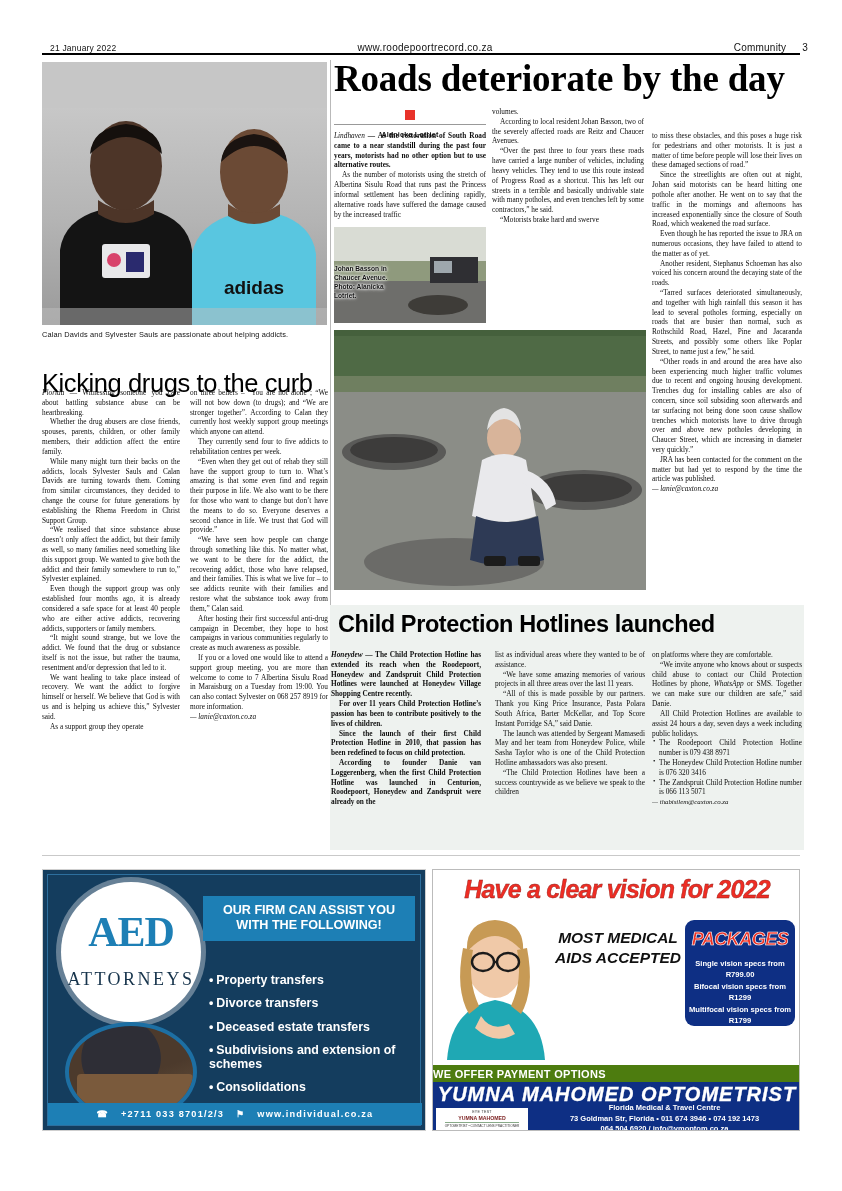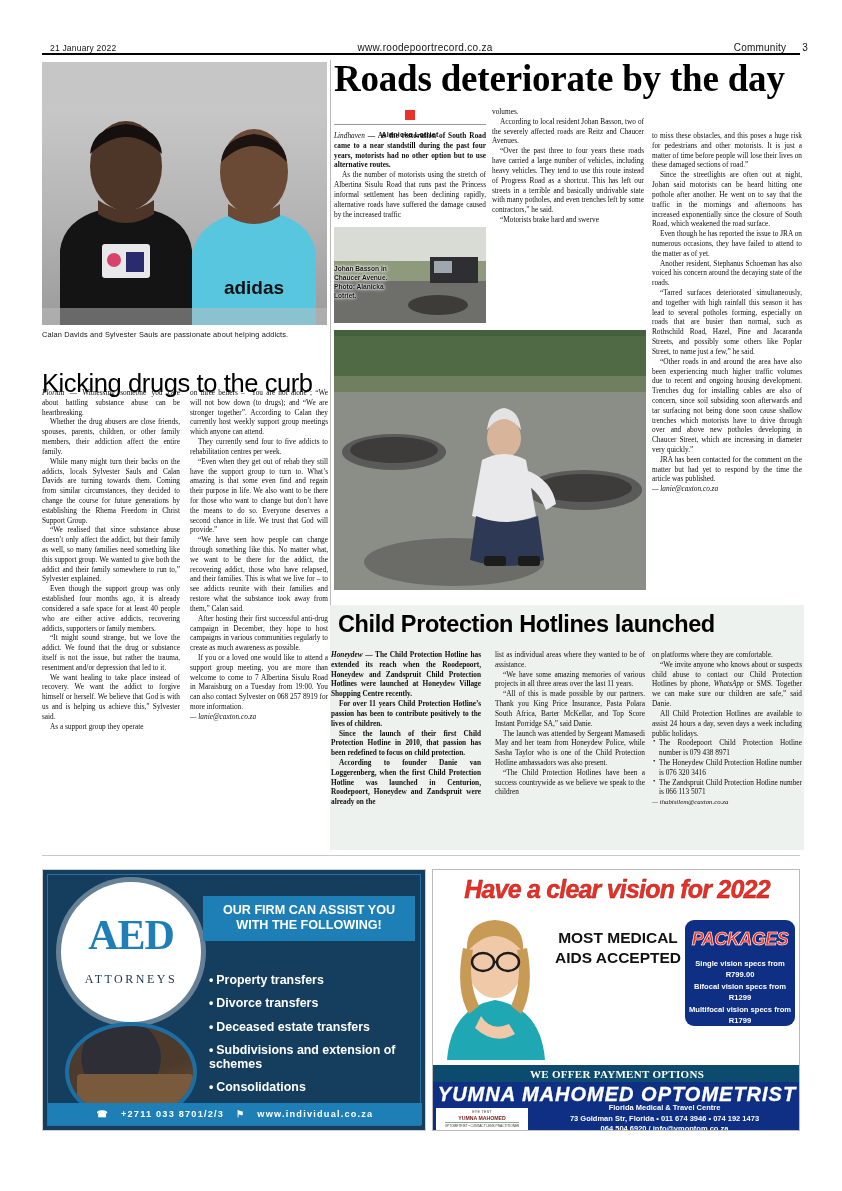--- a/index.html
+++ b/index.html
@@ -153,21 +153,21 @@
     position: absolute; left: 18px; top: 12px; width: 140px; height: 140px;
     border-radius: 50%; background: #ffffff;
     box-shadow: 0 0 0 5px rgba(255,255,255,.35);
     display: flex; flex-direction: column; align-items: center; justify-content: center;
   }
   .aed-logo {
     font-family: "Liberation Serif", serif; font-weight: bold;
     font-size: 42px; color: #1d7fb5; letter-spacing: -1px; line-height: .9;
   }
   .aed-sub {
-    font-family: "Liberation Serif", serif; font-size: 12px;
+    font-family: "Liberation Serif", serif; font-size: 18px;
     letter-spacing: 2.5px; color: #17344c; margin-top: 18px;
   }
   .aed-photo {
     position: absolute; left: 22px; top: 152px; width: 132px; height: 100px;
     border-radius: 50%;
     background:
       radial-gradient(circle at 42% 35%, #2e2e36 0 42%, transparent 43%),
       linear-gradient(160deg,#4c3a2c 0 55%, #6d563f 100%);
     border: 4px solid #1d6fa3; overflow: hidden;
   }
@@ -210,21 +210,21 @@
     -webkit-text-stroke: .4px #8c1d17;
   }
   .opt-photo {
     position: absolute; left: 4px; top: 42px; width: 118px; height: 148px;
     overflow: hidden;
     background: linear-gradient(180deg,#ffffff 0 18%, #ffffff 100%);
   }
   .opt-medaids {
     position: absolute; left: 120px; top: 58px; width: 130px; text-align: center;
     font-family: "Liberation Sans", sans-serif;
-    font-weight: bold; font-size: 15.5px; line-height: 1.28; color: #111;
+    font-weight: bold; font-size: 15.5px; line-height: 1.28; color: #111; font-style: italic;
   }
   .opt-pkg {
     position: absolute; left: 252px; top: 50px; width: 110px; height: 106px;
     background: #0e2f84; border-radius: 9px;
     display: flex; flex-direction: column; align-items: center;
   }
   .opt-pkg .hdr {
     margin-top: 9px;
     font-family: "Liberation Sans", sans-serif;
     font-weight: bold; font-style: italic; font-size: 18px; color: #ef3124;
@@ -236,22 +236,22 @@
     font-family: "Liberation Sans", sans-serif;
     font-weight: bold; font-size: 7.6px; line-height: 1.5; color: #fff;
   }
   .opt-pkg .note {
     margin-top: 12px; width: 100px; text-align: center;
     font-family: "Liberation Sans", sans-serif;
     font-weight: bold; font-size: 7.6px; line-height: 1.45; color: #fff;
   }
   .opt-pay {
     position: absolute; left: 0; top: 195px; width: 368px; height: 18px;
-    background: #0c4a6e; color: #fff; text-align: center;
-    font-family: Liberation Serif, serif;
+    background: #4d7c0f; color: #fff; 
+    font-family: Liberation Sans, sans-serif;
     font-weight: bold; font-size: 11px; line-height: 18px; letter-spacing: .3px;
   }
   .opt-name {
     position: absolute; left: 0; top: 212px; width: 368px; height: 24px;
     background: #0e2f84; color: #fff; text-align: center;
     font-family: "Liberation Sans", sans-serif;
     font-weight: bold; font-style: italic; font-size: 20px; line-height: 24px;
     letter-spacing: 1px;
     -webkit-text-stroke: .3px #fff;
   }

